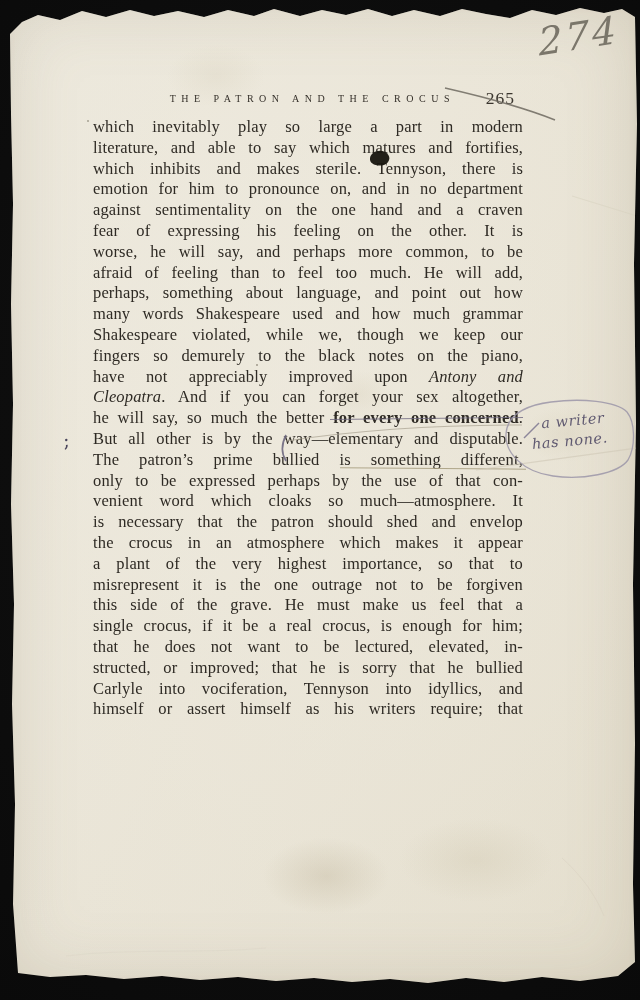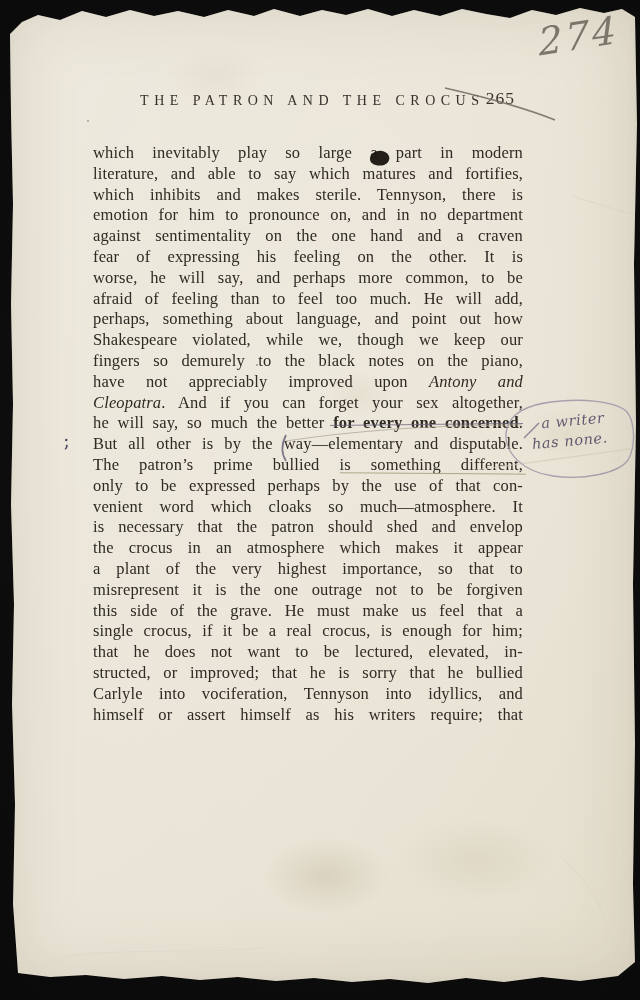--- a/index.html
+++ b/index.html
@@ -29,34 +29,33 @@
       631px 120px,628px 260px,630px 420px,627px 580px,629px 740px,627px 880px,629px 958px,
       612px 972px,574px 977px,536px 973px,498px 978px,460px 974px,422px 979px,384px 975px,
       346px 978px,308px 974px,270px 977px,232px 973px,194px 976px,156px 972px,118px 975px,
       80px 971px,44px 973px,12px 969px,
       7px 900px,9px 800px,6px 700px,8px 600px,5px 500px,7px 400px,5px 300px,7px 200px,5px 110px
     );
   }
   .header{position:absolute;left:87px;top:85px;width:430px;height:26px;}
   .running-title{
     position:absolute;left:51%;transform:translateX(-50%);top:4px;
-    font-size:14px;letter-spacing:5.5px;color:#35302a;white-space:nowrap;
+    font-size:10px;letter-spacing:5.5px;color:#35302a;white-space:nowrap;
   }
   .page-number{position:absolute;right:8px;top:-1px;font-size:17.5px;color:#3a352e;letter-spacing:1px;text-align:right;}
   .folio{
     position:absolute;left:532px;top:10px;
     font-family:"DejaVu Serif", serif;font-style:italic;
     font-size:38px;color:#6f6b60;letter-spacing:3px;
     transform:rotate(-9deg) skewX(-6deg);opacity:.9;
   }
   .body-text{
     position:absolute;left:87px;top:113px;width:430px;
     font-size:16.5px;line-height:20.8px;color:#2e2a24;
     letter-spacing:.15px;
-    margin-top:26px;
   }
   .tline{text-align:justify;text-align-last:justify;text-justify:inter-word;white-space:normal;}
   .italic{font-style:italic;}
   .strike{position:relative;font-weight:bold;}
   .strike::after{
     content:"";position:absolute;left:-3px;right:-4px;top:54%;height:0;
     border-top:1.7px solid rgba(110,104,128,.8);transform:rotate(-.6deg);
   }
   .underline{position:relative;}
   .underline::after{
@@ -92,20 +91,21 @@
     <div class="body-text">
         <div class="tline"><span>which inevitably play so large a part in modern</span></div>
         <div class="tline"><span>literature, and able to say which matures and fortifies,</span></div>
         <div class="tline"><span>which inhibits and makes sterile.  Tennyson, there is</span></div>
         <div class="tline"><span>emotion for him to pronounce on, and in no department</span></div>
         <div class="tline"><span>against sentimentality on the one hand and a craven</span></div>
         <div class="tline"><span>fear of expressing his feeling on the other.  It is</span></div>
         <div class="tline"><span>worse, he will say, and perhaps more common, to be</span></div>
         <div class="tline"><span>afraid of feeling than to feel too much.  He will add,</span></div>
         <div class="tline"><span>perhaps, something about language, and point out how</span></div>
+        <div class="tline"><span>many words Shakespeare used and how much grammar</span></div>
         <div class="tline"><span>Shakespeare violated, while we, though we keep our</span></div>
         <div class="tline"><span>fingers so demurely to the black notes on the piano,</span></div>
         <div class="tline"><span>have not appreciably improved upon </span><span class="italic">Antony and</span></div>
         <div class="tline"><span class="italic">Cleopatra</span><span>.  And if you can forget your sex altogether,</span></div>
         <div class="tline"><span>he will say, so much the better </span><span class="strike">for every one concerned</span><span>.</span></div>
         <div class="tline"><span>But all other is by the way—elementary and disputable.</span></div>
         <div class="tline"><span>The patron’s prime bullied </span><span class="underline">is something different,</span></div>
         <div class="tline"><span>only to be expressed perhaps by the use of that con-</span></div>
         <div class="tline"><span>venient word which cloaks so much—atmosphere.  It</span></div>
         <div class="tline"><span>is necessary that the patron should shed and envelop</span></div>

